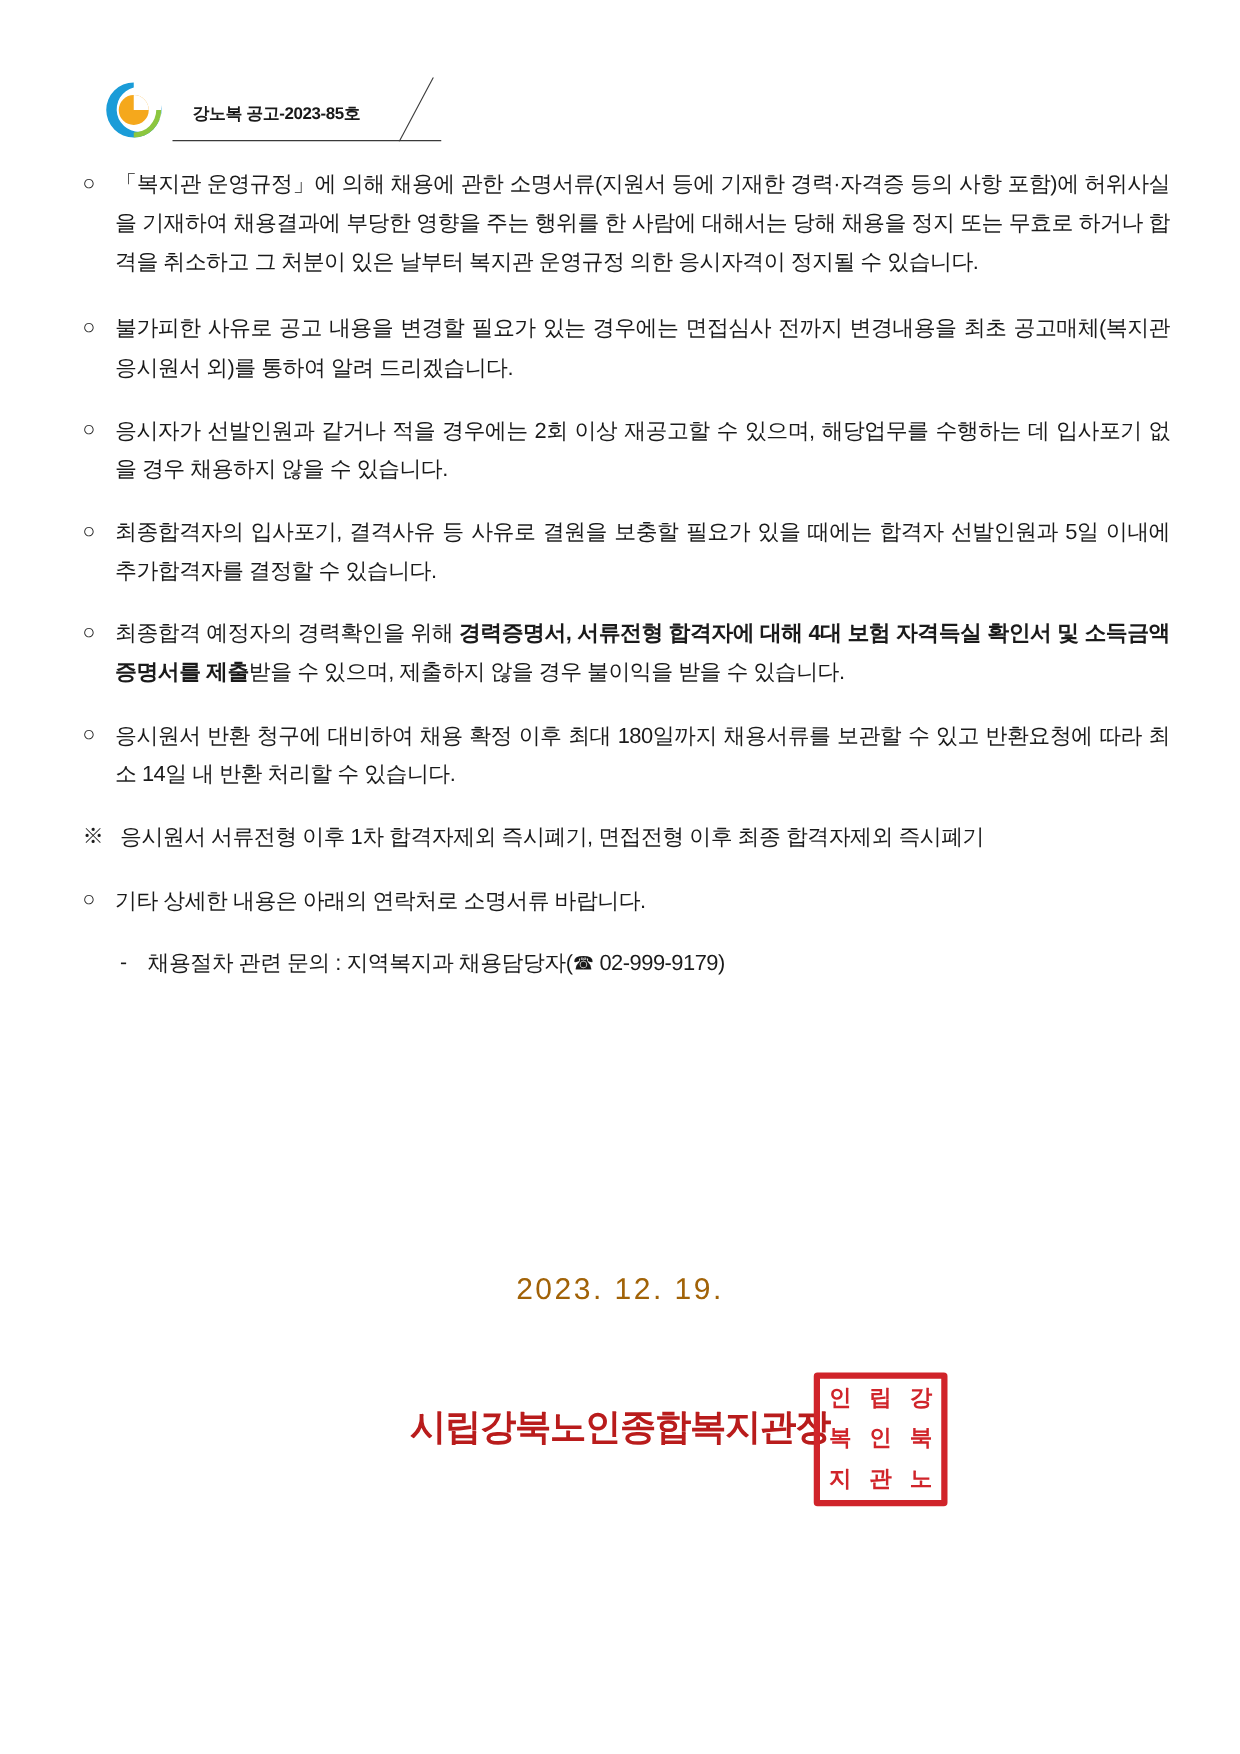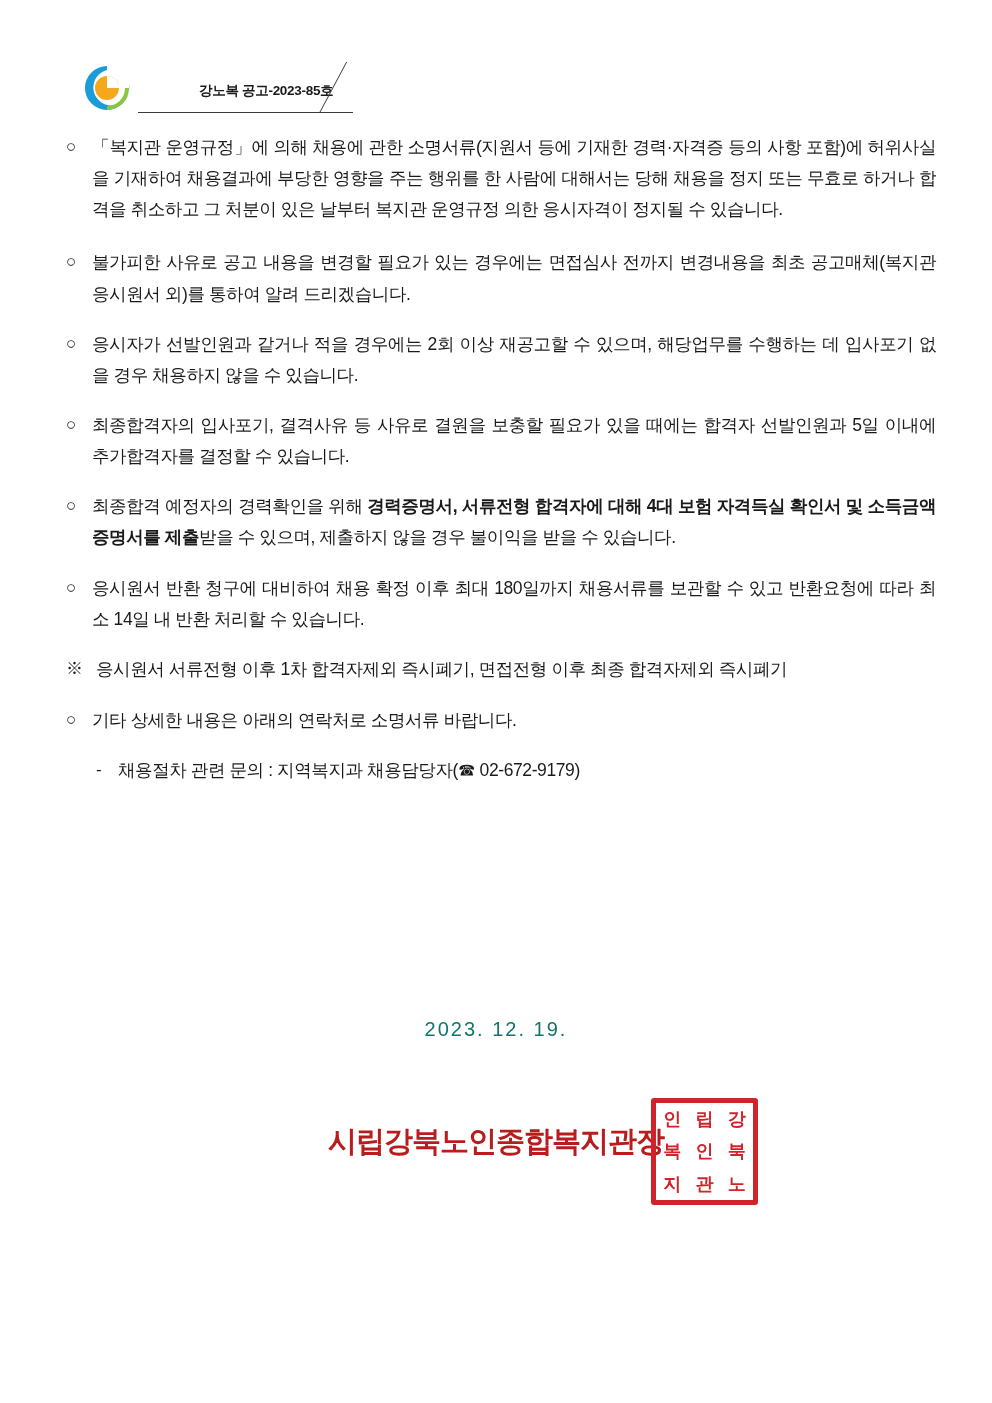--- a/index.html
+++ b/index.html
@@ -47,21 +47,20 @@
   }
   .header-tag-label {
     position: absolute;
     left: 16px;
     top: 20px;
     font-size: 13.5px;
     font-weight: bold;
     letter-spacing: -0.3px;
     color: #1a1a1a;
     white-space: nowrap;
-    margin-left: 45px;
   }
   .logo {
     position: absolute;
     left: 0;
     top: 0;
     width: 58px;
     height: 52px;
   }
 
   
@@ -99,23 +98,23 @@
   .item.dash { margin-left: 30px; margin-bottom: 0; }
   .item.dash .marker { width: 22px; }
 
   
   .date {
     position: absolute;
     top: 1018px;
     left: 0;
     width: 992px;
     text-align: center;
-    font-size: 20px;
+    font-size: 24px;
     letter-spacing: 2px;
-    color: #0f766e;
+    color: #a16207;
   }
   .signature {
     position: absolute;
     top: 1122px;
     left: 0;
     width: 992px;
     text-align: center;
   }
   .sig-name {
     font-size: 29px;
@@ -202,21 +201,21 @@
     <div class="body-text">응시원서 서류전형 이후 1차 합격자제외 즉시폐기, 면접전형 이후 최종 합격자제외 즉시폐기</div>
   </div>
 
   <div class="item">
     <div class="marker">○</div>
     <div class="body-text">기타 상세한 내용은 아래의 연락처로 소명서류 바랍니다.</div>
   </div>
 
   <div class="item dash">
     <div class="marker">-</div>
-    <div class="body-text">채용절차 관련 문의 : 지역복지과 채용담당자(☎ 02-672-9179)</div>
+    <div class="body-text">채용절차 관련 문의 : 지역복지과 채용담당자(☎ 02-999-9179)</div>
   </div>
 
 </div>
 
 <div class="date">2023.   12.   19.</div>
 
 <div class="signature">
   <span class="sig-name">시립강북노인종합복지관장</span>
 </div>
 

